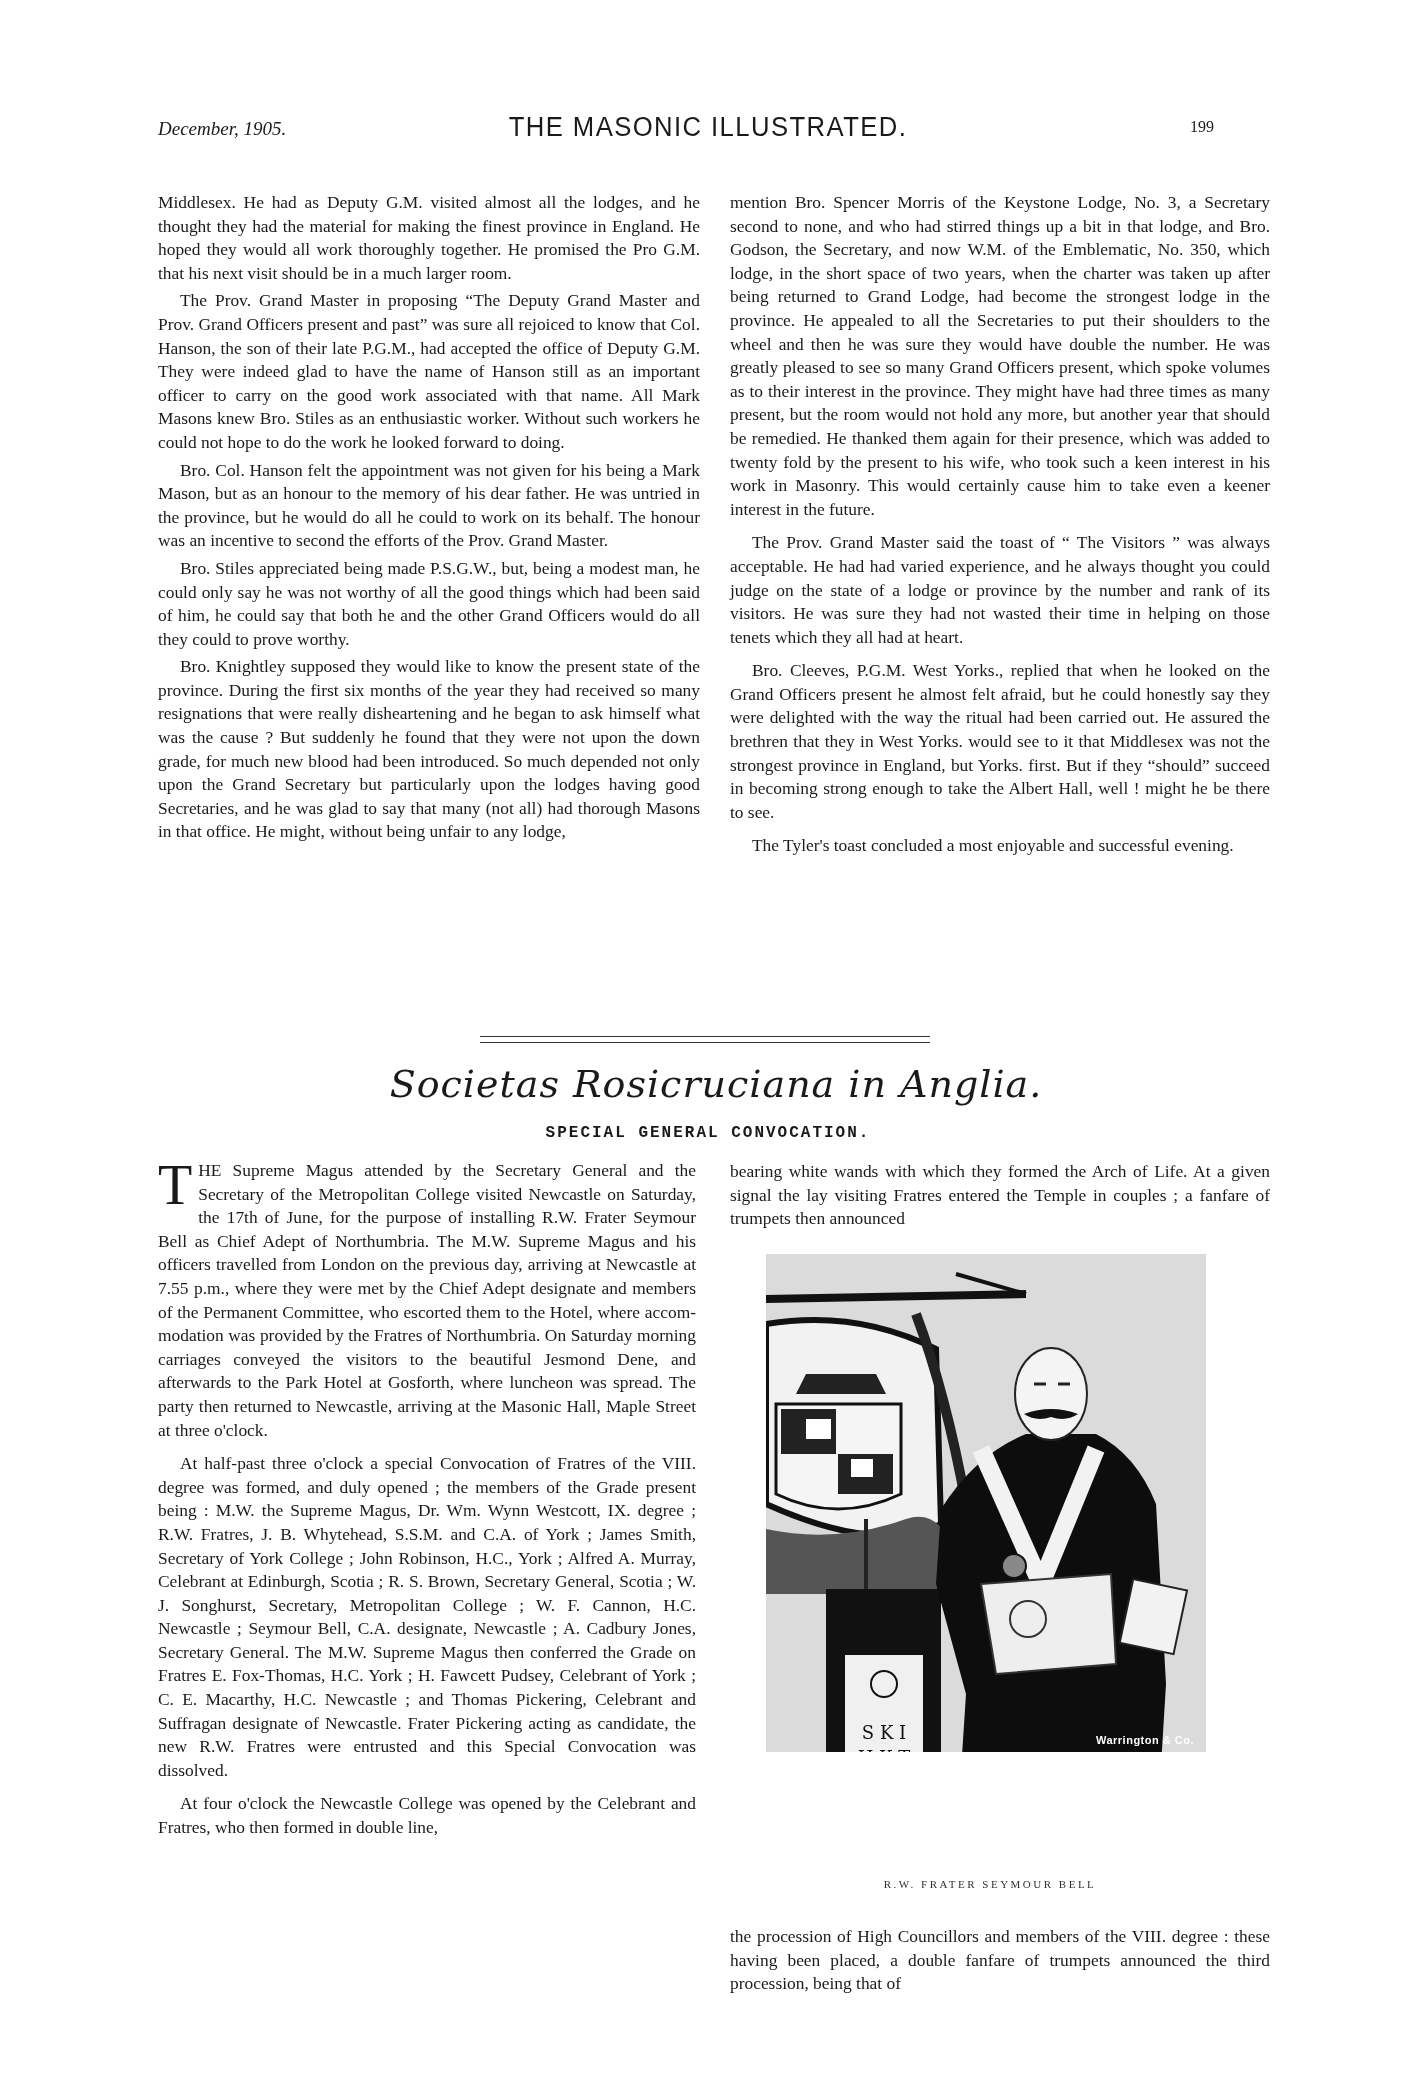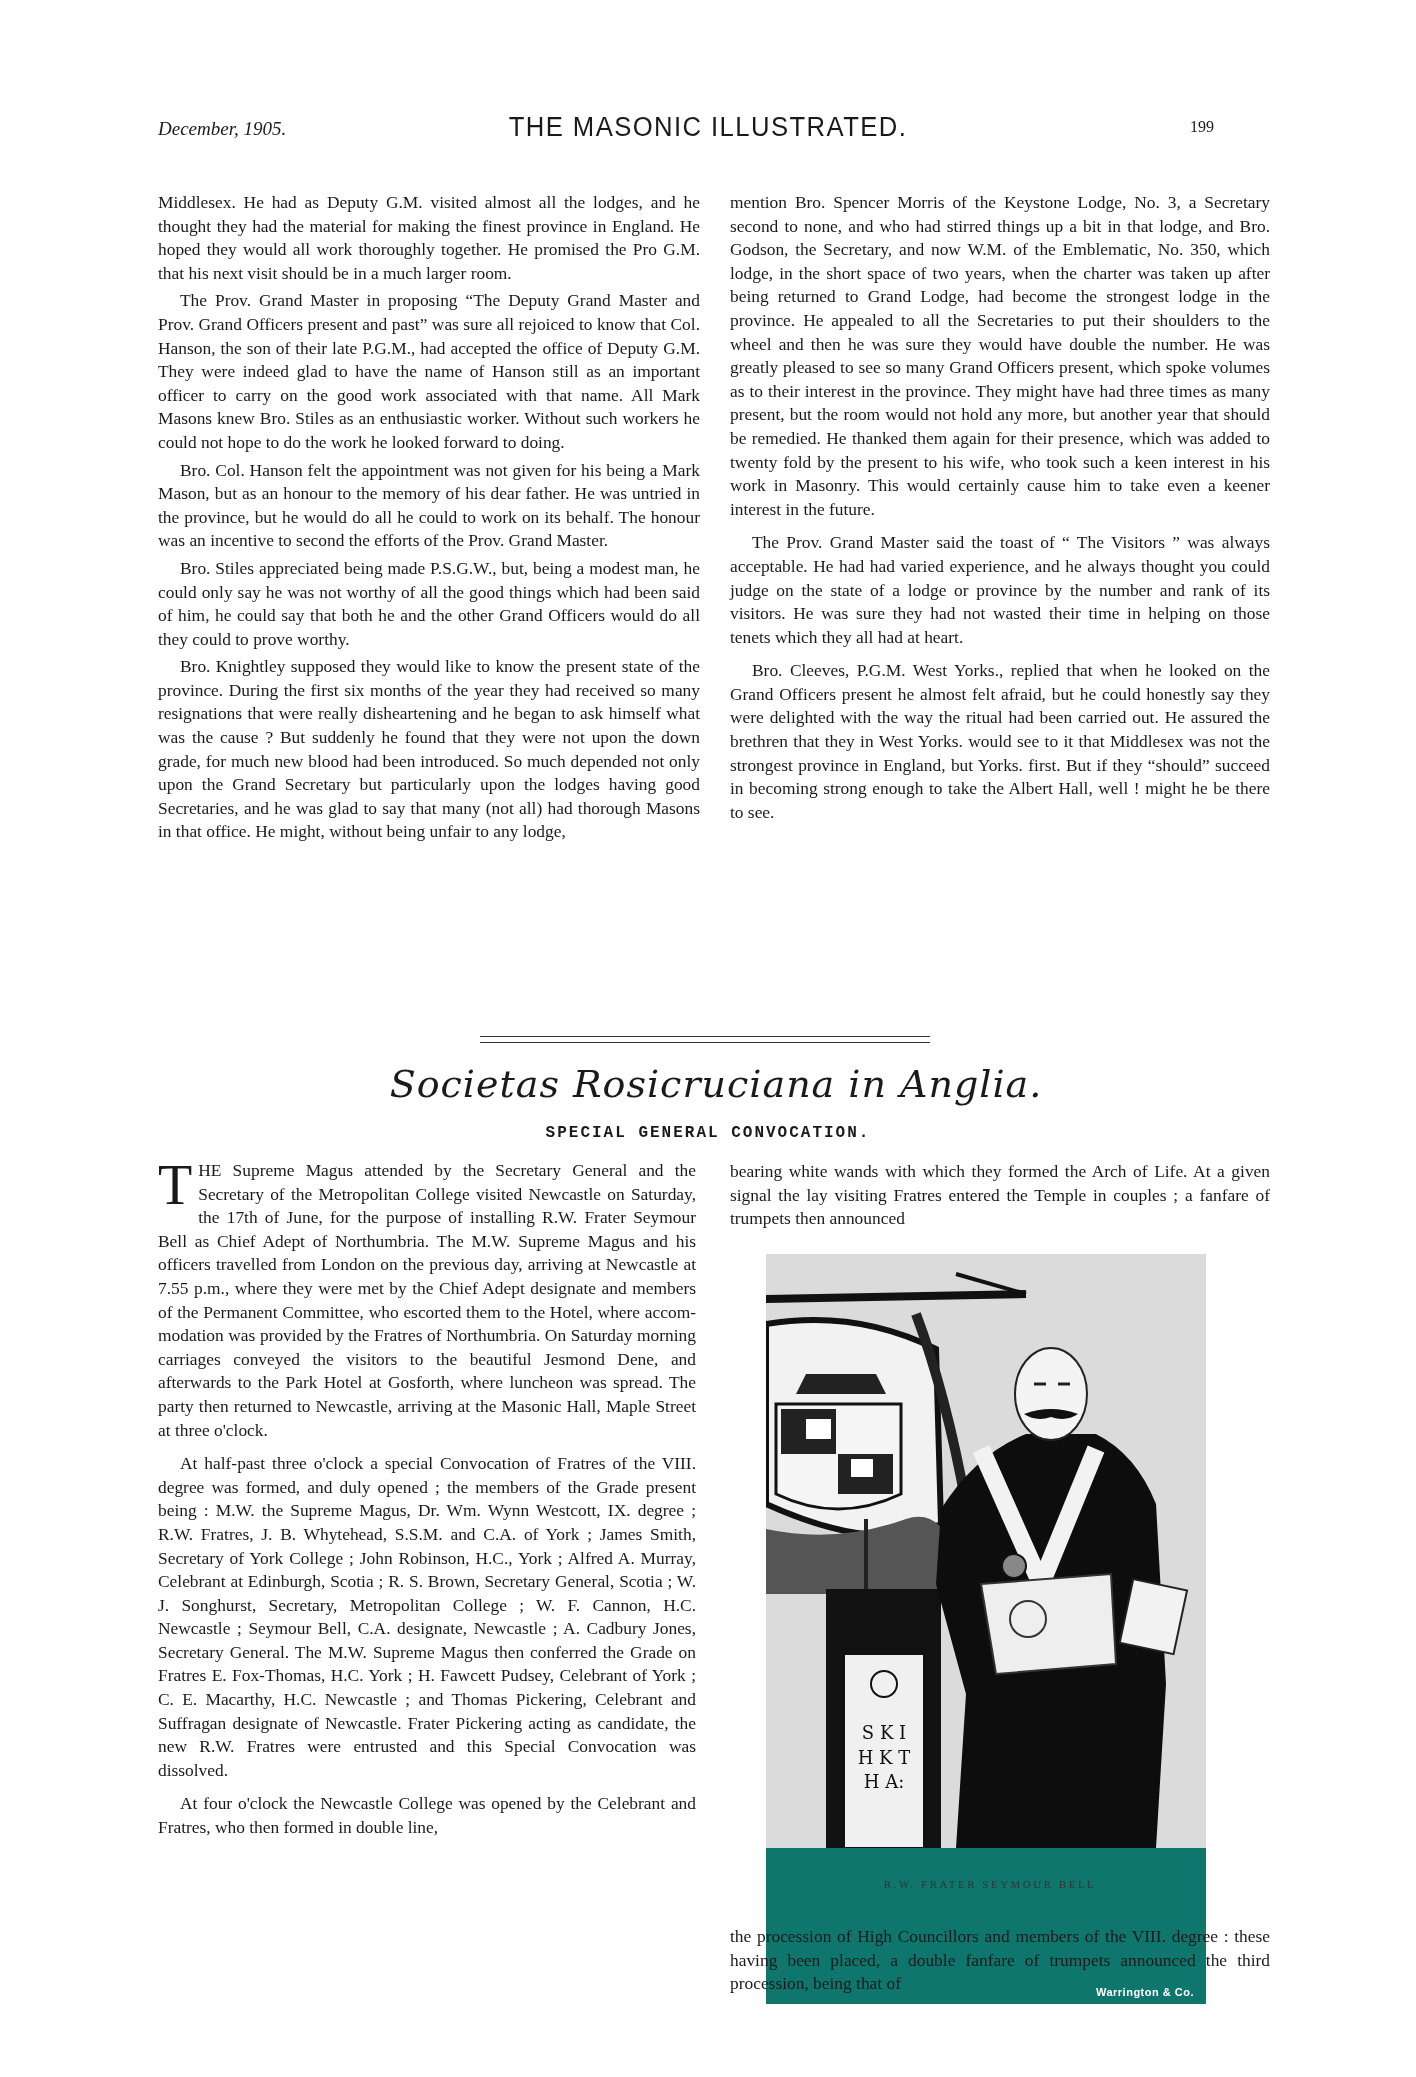--- a/index.html
+++ b/index.html
@@ -27,21 +27,21 @@
   .sect-sub { position: absolute; left: 0; width: 1416px; top: 1124px; text-align: center;
               font-family: Liberation Mono, monospace; font-weight: bold;
               font-size: 16px; letter-spacing: 2px; }
 
   .col-bot-left { left: 158px; top: 1159px; width: 538px; }
   .col-bot-left .first { text-indent: 0; }
   .dropcap { float: left; font-size: 56px; line-height: 48px; margin: 2px 6px 0 0; }
   .col-bot-right-top { left: 730px; top: 1160px; width: 540px; }
   .col-bot-right-bottom { left: 730px; top: 1925px; width: 540px; }
 
-  .photo { position: absolute; left: 766px; top: 1254px; width: 440px; height: 750px;
+  .photo { position: absolute; left: 766px; top: 1254px; width: 440px; height: 498px;
            background: #0f766e; overflow: hidden; }
   .photo svg { display: block; }
   .photo-credit { position: absolute; right: 12px; bottom: 6px; font-family: "Liberation Sans", sans-serif;
                   font-size: 11px; color: #fff; font-weight: bold; letter-spacing: 0.5px; }
   .caption { position: absolute; left: 740px; width: 500px; top: 1878px; text-align: center;
              font-size: 11px; letter-spacing: 2.5px; color: #333; }
 </style>
 </head>
 <body>
 
@@ -56,20 +56,21 @@
   <p>The Prov. Grand Master in proposing “The Deputy Grand Master and Prov. Grand Officers present and past” was sure all rejoiced to know that Col. Hanson, the son of their late P.G.M., had accepted the office of Deputy G.M. They were indeed glad to have the name of Hanson still as an important officer to carry on the good work associated with that name. All Mark Masons knew Bro. Stiles as an enthusiastic worker. Without such workers he could not hope to do the work he looked forward to doing.</p>
   <p>Bro. Col. Hanson felt the appointment was not given for his being a Mark Mason, but as an honour to the memory of his dear father. He was untried in the province, but he would do all he could to work on its behalf. The honour was an incentive to second the efforts of the Prov. Grand Master.</p>
   <p>Bro. Stiles appreciated being made P.S.G.W., but, being a modest man, he could only say he was not worthy of all the good things which had been said of him, he could say that both he and the other Grand Officers would do all they could to prove worthy.</p>
   <p>Bro. Knightley supposed they would like to know the present state of the province. During the first six months of the year they had received so many resignations that were really disheartening and he began to ask himself what was the cause ? But suddenly he found that they were not upon the down grade, for much new blood had been introduced. So much depended not only upon the Grand Secretary but particularly upon the lodges having good Secretaries, and he was glad to say that many (not all) had thorough Masons in that office. He might, without being unfair to any lodge,</p>
 </div>
 
 <div class="col col-top-right">
   <p class="noindent" style="margin-bottom:10px">mention Bro. Spencer Morris of the Keystone Lodge, No. 3, a Secretary second to none, and who had stirred things up a bit in that lodge, and Bro. Godson, the Secretary, and now W.M. of the Emblematic, No. 350, which lodge, in the short space of two years, when the charter was taken up after being returned to Grand Lodge, had become the strongest lodge in the province. He appealed to all the Secretaries to put their shoulders to the wheel and then he was sure they would have double the number. He was greatly pleased to see so many Grand Officers present, which spoke volumes as to their interest in the province. They might have had three times as many present, but the room would not hold any more, but another year that should be remedied. He thanked them again for their presence, which was added to twenty fold by the present to his wife, who took such a keen interest in his work in Masonry. This would certainly cause him to take even a keener interest in the future.</p>
   <p style="margin-bottom:10px">The Prov. Grand Master said the toast of “ The Visitors ” was always acceptable. He had had varied experience, and he always thought you could judge on the state of a lodge or province by the number and rank of its visitors. He was sure they had not wasted their time in helping on those tenets which they all had at heart.</p>
   <p style="margin-bottom:10px">Bro. Cleeves, P.G.M. West Yorks., replied that when he looked on the Grand Officers present he almost felt afraid, but he could honestly say they were delighted with the way the ritual had been carried out. He assured the brethren that they in West Yorks. would see to it that Middlesex was not the strongest province in England, but Yorks. first. But if they “should” succeed in becoming strong enough to take the Albert Hall, well ! might he be there to see.</p>
+  <p>The Tyler's toast concluded a most enjoyable and successful evening.</p>
 </div>
 
 <div class="rule"></div>
 <div class="sect-title">Societas Rosicruciana in Anglia.</div>
 <div class="sect-sub">SPECIAL GENERAL CONVOCATION.</div>
 
 <div class="col col-bot-left">
   <p class="first" style="margin-bottom:10px">
     <span class="dropcap">T</span><span>HE Supreme Magus attended by the Secretary General and the Secretary of the Metropolitan College visited Newcastle on Saturday, the 17th of June, for the purpose of installing R.W. Frater Seymour Bell as Chief Adept of Northumbria. The M.W. Supreme Magus and his officers travelled from London on the previous day, arriving at Newcastle at 7.55 p.m., where they were met by the Chief Adept designate and members of the Permanent Committee, who escorted them to the Hotel, where accom­modation was provided by the Fratres of Northumbria. On Saturday morning carriages conveyed the visitors to the beautiful Jesmond Dene, and afterwards to the Park Hotel at Gosforth, where luncheon was spread. The party then returned to Newcastle, arriving at the Masonic Hall, Maple Street at three o'clock.</span>
   </p>

